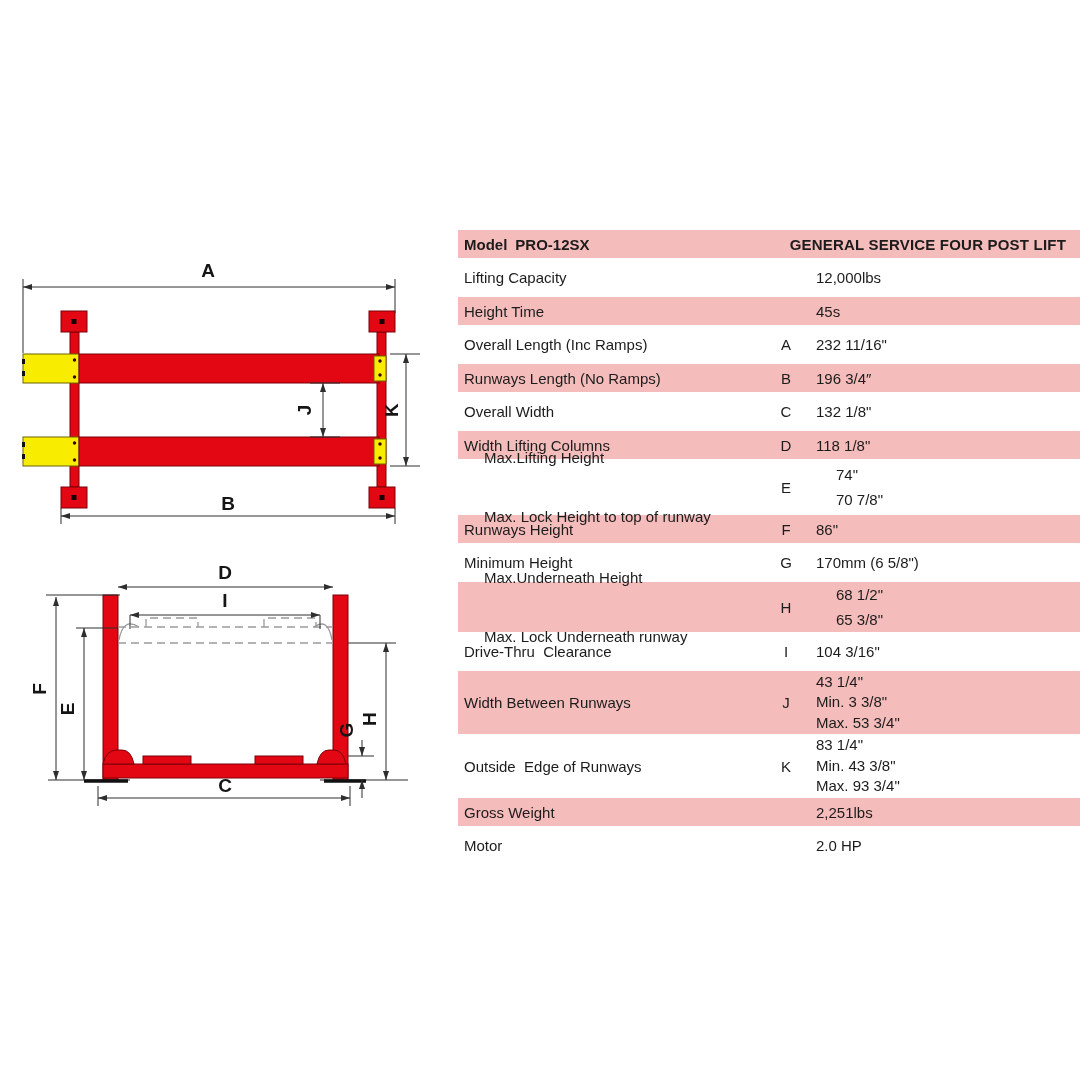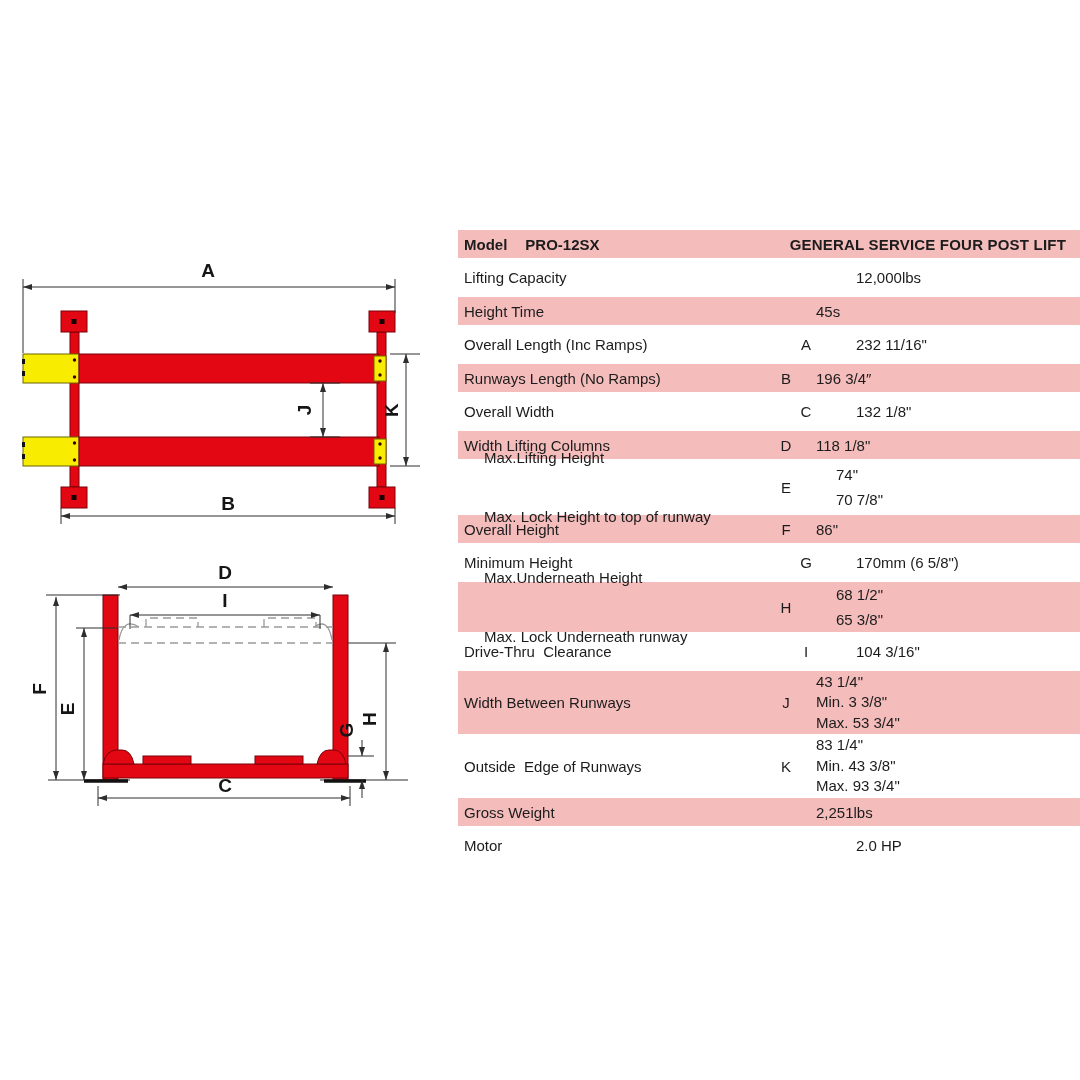--- a/index.html
+++ b/index.html
@@ -4,28 +4,28 @@
 <style>
   html,body{margin:0;padding:0;background:#fff;}
   .canvas{position:relative;width:1080px;height:1080px;background:#fff;overflow:hidden;
           font-family:"Liberation Sans",sans-serif;color:#1c1c1c;}
 
   
   .spec-table{position:absolute;left:458px;top:230px;right:0;font-size:15px;}
   .trow{display:flex;align-items:center;}
   .trow.pink{background:var(--pink,#f5bcbc);margin:3px 0;}
   .trow.header{background:var(--pink,#f5bcbc);font-weight:bold;margin:0 0 3px 0;}
-  .h28{height:28px;} .h33{height:33px;gap:20px;} .h50{height:50px;} .h58{height:58px;} .h63{height:63px;}
+  .h28{height:28px;} .h33{height:33px;} .h50{height:50px;} .h58{height:58px;} .h63{height:63px;}
   .c-label{flex:none;width:300px;padding-left:6px;white-space:pre-wrap;}
   .c-letter{flex:none;width:44px;text-align:center;}
   .c-value{flex:1;padding-left:8px;}
   .ln2{line-height:25px;margin-left:20px;}
   .ln3{line-height:20.5px;}
   .hdr-model{padding-left:6px;}
-  .hdr-model b{margin-right:18px;}
+  .hdr-model b{margin-right:8px;}
   .hdr-title{margin-left:auto;padding-right:14px;letter-spacing:.2px;}
 
   
   .dwg{position:absolute;}
   .fill-red{fill:var(--red,#e30613);stroke:var(--red-dark,#7a0008);stroke-width:1;}
   .fill-yellow{fill:var(--yellow,#f8ec00);stroke:var(--yellow-dark,#6b6400);stroke-width:1;}
   .dim{stroke:var(--line,#2e2e2e);stroke-width:1;fill:none;}
   .arr{fill:var(--line,#2e2e2e);stroke:none;}
   .dash{stroke:#9a9a9a;stroke-width:1.3;fill:none;stroke-dasharray:8 5;}
   .hook{stroke:#9a9a9a;stroke-width:1.3;fill:none;}
@@ -252,21 +252,21 @@
         <div class="ln2">Max. Lock Height to top of runway</div>
       </div>
       <div class="c-letter">E</div>
       <div class="c-value">
         <div class="ln2">74"</div>
         <div class="ln2">70 7/8"</div>
       </div>
     </div>
 
     <div class="trow pink h28">
-      <div class="c-label">Overall Height</div>
+      <div class="c-label">Runways Height</div>
       <div class="c-letter">F</div>
       <div class="c-value">86"</div>
     </div>
 
     <div class="trow white h33">
       <div class="c-label">Minimum Height</div>
       <div class="c-letter">G</div>
       <div class="c-value">170mm (6 5/8")</div>
     </div>
 

